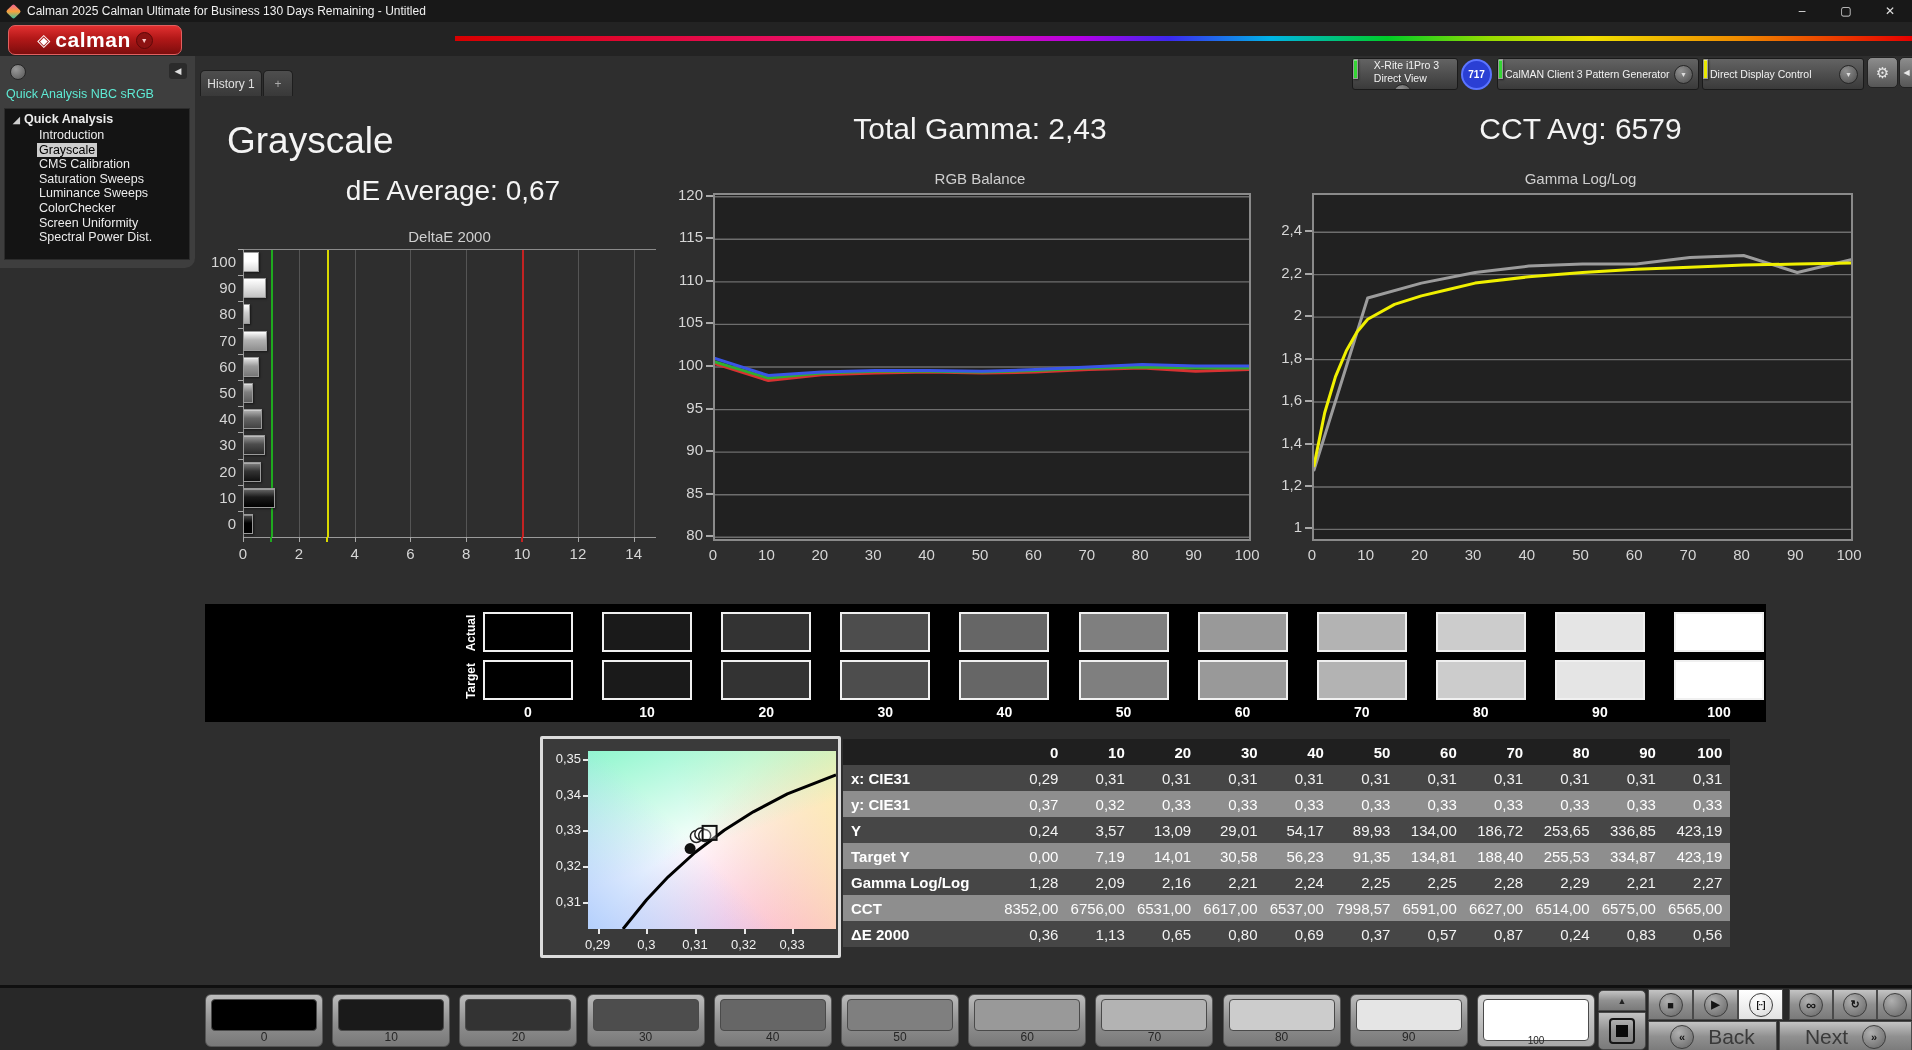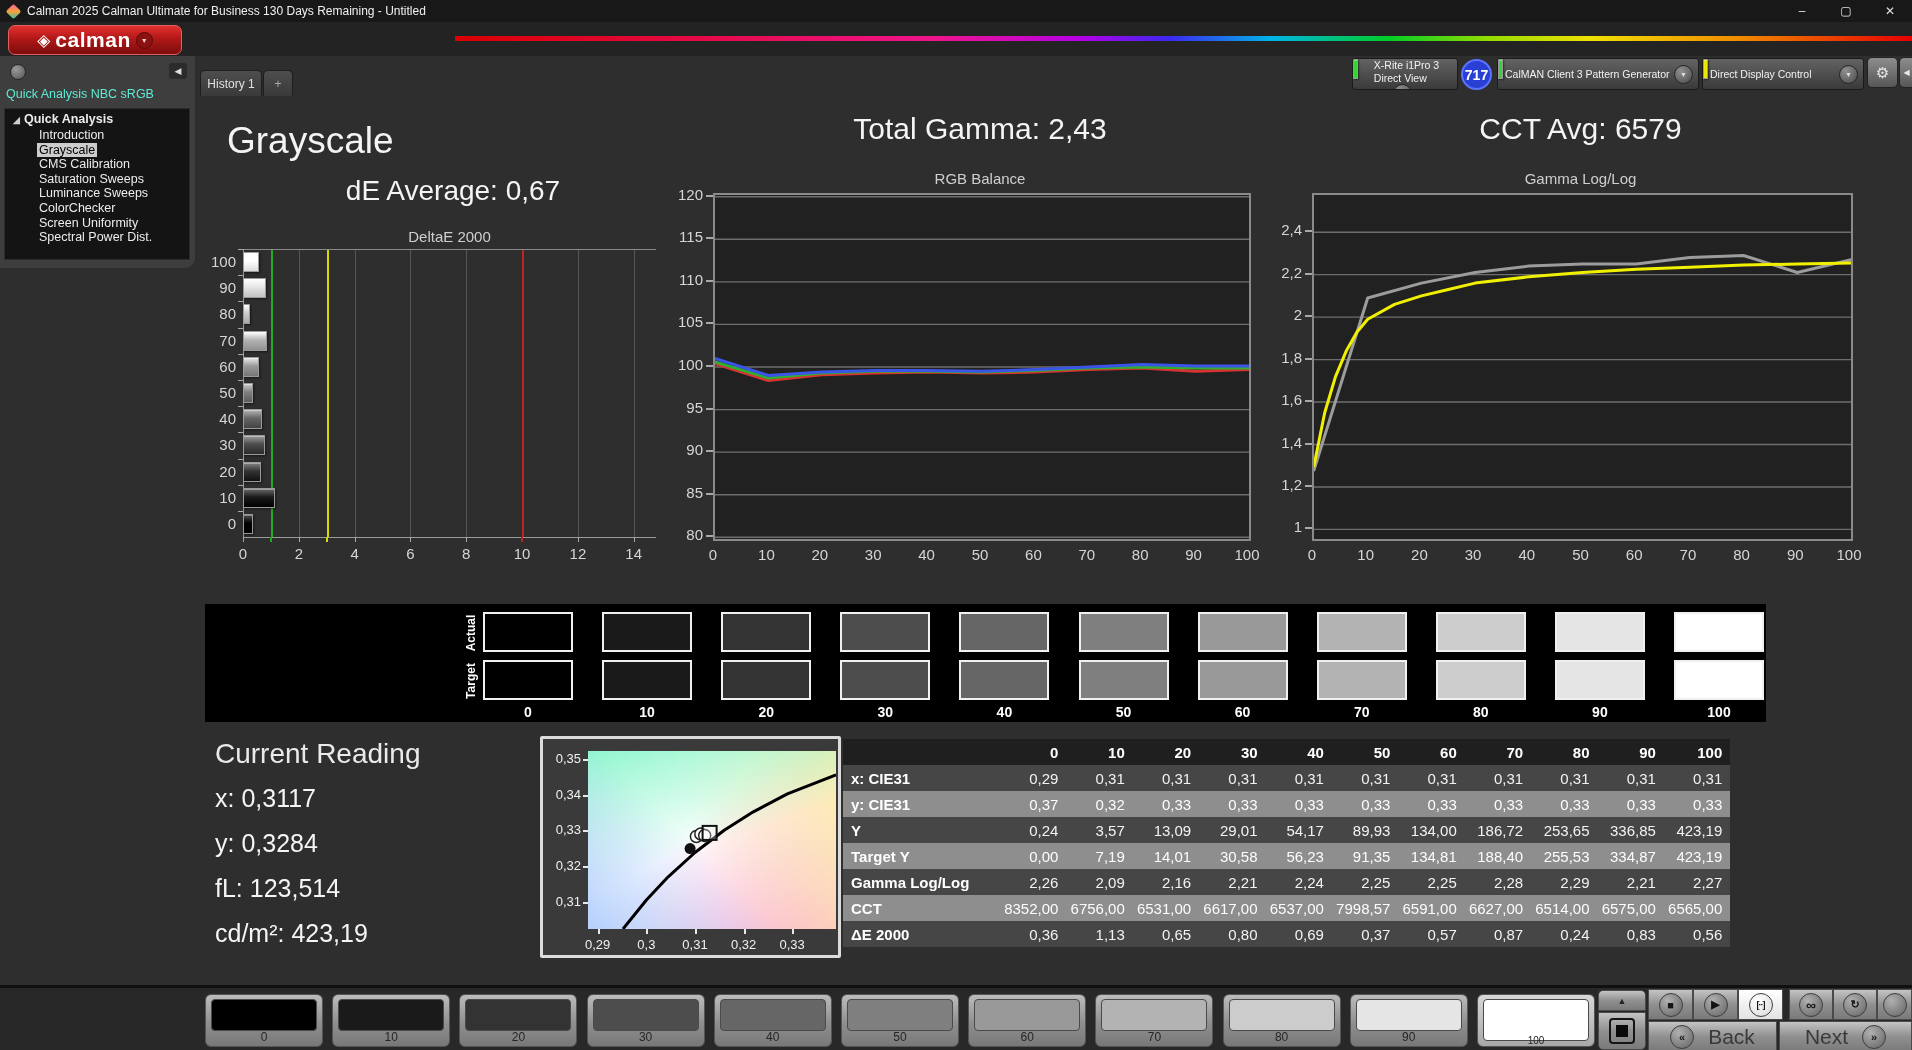--- a/index.html
+++ b/index.html
@@ -31,21 +31,21 @@
        border:1px solid #1e1e1e;border-bottom:none;border-radius:5px 5px 0 0;
        display:flex;align-items:center;justify-content:center;font-size:12px;color:#e0e0e0;}
   .drop{position:absolute;top:58px;height:30px;background:linear-gradient(180deg,#636363,#3a3a3a);
         border:1px solid #1a1a1a;border-radius:3px;display:flex;align-items:center;overflow:hidden;}
   .drop .bar{width:5px;align-self:stretch;}
   .drop .txt{flex:1;padding:0 4px 0 7px;font-size:10.5px;line-height:1.2;color:#f2f2f2;white-space:nowrap;}
   .circlebtn{width:17px;height:17px;border-radius:50%;flex:none;margin-right:5px;
         background:radial-gradient(circle at 35% 30%,#909090,#4a4a4a);border:1px solid #262626;
         color:#ddd;font-size:7px;display:flex;align-items:center;justify-content:center;}
   #meter-badge{position:absolute;left:1461px;top:59px;width:27px;height:27px;border-radius:50%;
-        background:#2a3fd4;border:2px solid #5b74ff;color:#fff;font-size:14px;font-weight:bold;
+        background:#2a3fd4;border:2px solid #5b74ff;color:#fff;font-size:10px;font-weight:bold;
         display:flex;align-items:center;justify-content:center;text-align:right;}
   .sqbtn{position:absolute;top:57px;height:29px;border-radius:5px;border:1px solid #222;
         background:linear-gradient(180deg,#8d8d8d,#565656);color:#e8e8e8;
         display:flex;align-items:center;justify-content:center;}
   
   #sidebar{position:absolute;left:0;top:56px;width:195px;height:212px;background:#3e3e3e;
            border-radius:0 0 10px 0;}
   #side-dot{position:absolute;left:10px;top:8px;width:14px;height:14px;border-radius:50%;
            background:radial-gradient(circle at 35% 30%,#9a9a9a,#555);border:1px solid #262626;}
   #side-collapse{position:absolute;right:8px;top:7px;width:18px;height:16px;border-radius:3px;
@@ -391,29 +391,20 @@
       <div class="sw" style="left: 1230.8px; top: 56px; width: 90px; height: 40px; background: rgb(204, 204, 204);"></div>
       <div class="strip-lab" style="left: 1216.3px; top: 100px; width: 119px;">80</div>
       <div class="sw" style="left: 1349.9px; top: 8px; width: 90px; height: 40px; background: rgb(229, 229, 229);"></div>
       <div class="sw" style="left: 1349.9px; top: 56px; width: 90px; height: 40px; background: rgb(229, 229, 229);"></div>
       <div class="strip-lab" style="left: 1335.4px; top: 100px; width: 119px;">90</div>
       <div class="sw" style="left: 1469px; top: 8px; width: 90px; height: 40px; background: rgb(255, 255, 255);"></div>
       <div class="sw" style="left: 1469px; top: 56px; width: 90px; height: 40px; background: rgb(255, 255, 255);"></div>
       <div class="strip-lab" style="left: 1454.5px; top: 100px; width: 119px;">100</div>
     </div>
 
-  <div id="cur">
-    <div class="title">Current Reading</div>
-    <div id="cur-lines">
-        <div class="line">x: 0,3117</div>
-        <div class="line">y: 0,3284</div>
-        <div class="line">fL: 123,514</div>
-        <div class="line">cd/m²: 423,19</div>
-      </div>
-  </div>
 
   <div id="cie">
     <div id="cie-plot">
         <svg width="248" height="178" viewBox="0 0 248 178" style="position:absolute;left:0;top:0;">
           <polyline points="35.0,178.0 58.4,149.0 80.2,125.8 107.0,101.5 136.2,79.3 165.3,60.8 199.4,42.9 248.0,23.9" fill="none" stroke="#000" stroke-width="3" stroke-linejoin="round"></polyline>
           <circle cx="108.4" cy="85.4" r="6" fill="#fff" stroke="#222" stroke-width="1.5"></circle>
           <circle cx="112.8" cy="82.9" r="6" fill="#fff" stroke="#222" stroke-width="1.5"></circle>
           <circle cx="116.7" cy="84.4" r="6" fill="#fff" stroke="#222" stroke-width="1.5"></circle>
           <circle cx="102.1" cy="97.6" r="5.5" fill="#111"></circle>
           <rect x="114.6" y="74.9" width="14" height="14" fill="rgba(255,255,255,0.3)" stroke="#111" stroke-width="2"></rect>
@@ -525,21 +516,21 @@
             <td>56,23</td>
             <td>91,35</td>
             <td>134,81</td>
             <td>188,40</td>
             <td>255,53</td>
             <td>334,87</td>
             <td>423,19</td>
           </tr>
           <tr class="dark">
             <td class="rowlab">Gamma Log/Log</td>
-            <td>2,26</td>
+            <td>1,28</td>
             <td>2,09</td>
             <td>2,16</td>
             <td>2,21</td>
             <td>2,24</td>
             <td>2,25</td>
             <td>2,25</td>
             <td>2,28</td>
             <td>2,29</td>
             <td>2,21</td>
             <td>2,27</td>

